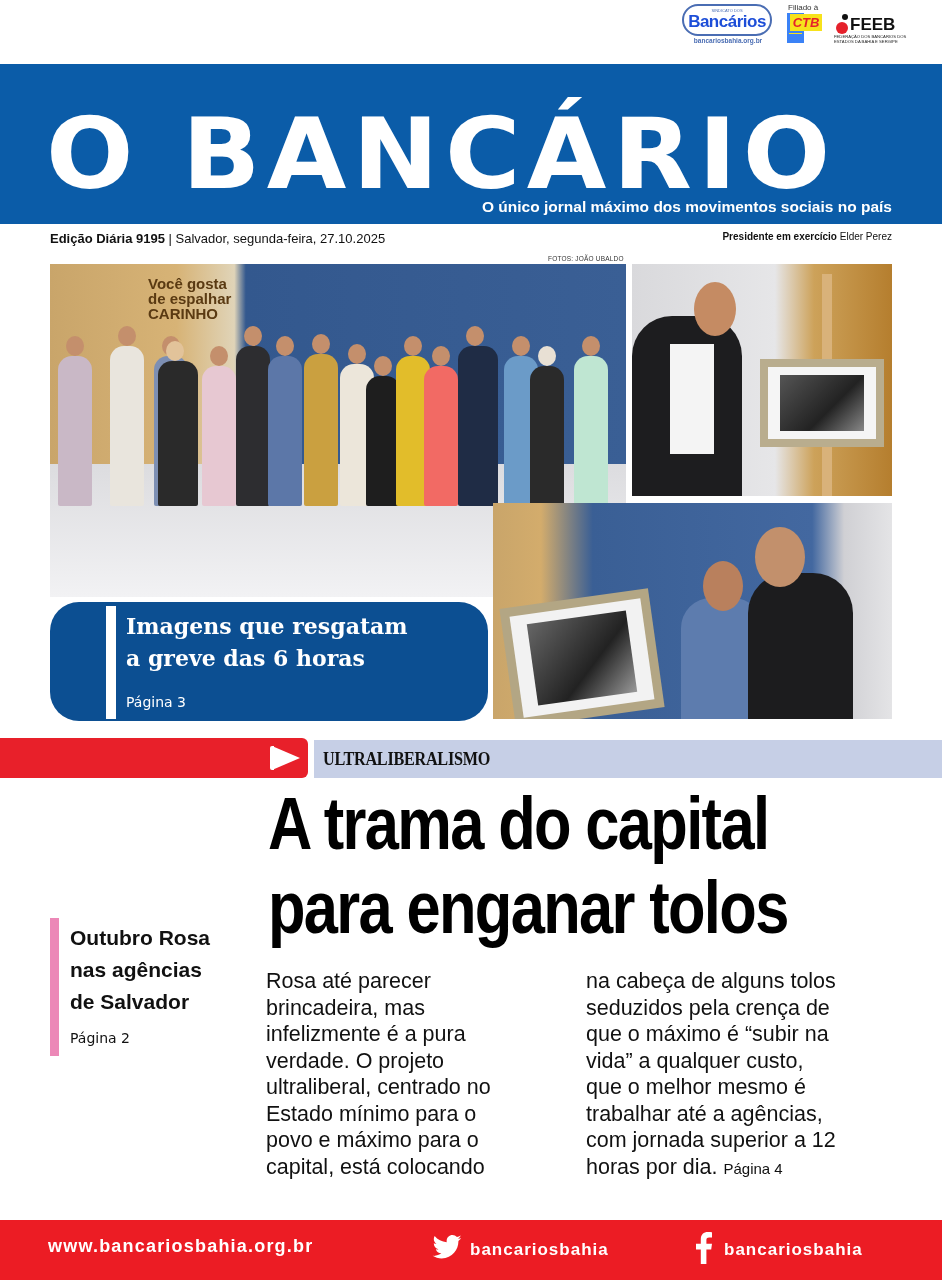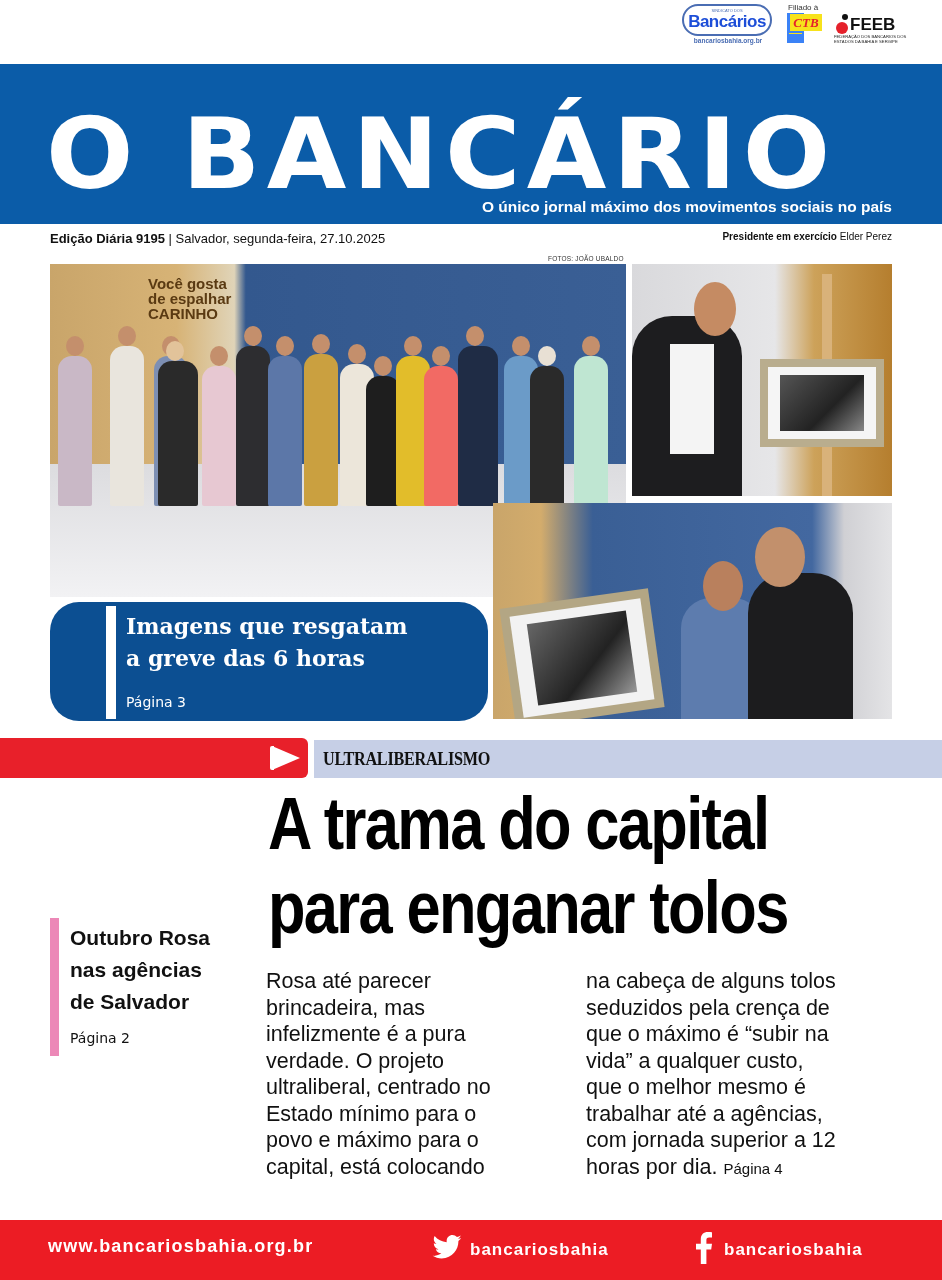--- a/index.html
+++ b/index.html
@@ -7,21 +7,21 @@
   body { position: relative; font-family: "Liberation Sans", sans-serif; color: #111; }
 
   
   .top-logos { position: absolute; top: 0; left: 0; width: 942px; height: 62px; }
   .logo-bancarios { position: absolute; left: 682px; top: 4px; width: 92px; height: 40px; }
   .logo-bancarios .pill { position: absolute; left: 0; top: 0; width: 90px; height: 32px; border: 2px solid #4a6db3; border-radius: 16px; background: #fff; }
   .logo-bancarios .pill-small { position: absolute; left: 0; right: 0; top: 2px; text-align: center; font-size: 4px; color: #4a6db3; }
   .logo-bancarios .pill-text { position: absolute; left: 0; right: 0; top: 6px; text-align: center; font-size: 17px; font-weight: bold; color: #1d4ed8; letter-spacing: -0.5px; }
   .logo-bancarios .url { position: absolute; left: 0; width: 92px; top: 33px; text-align: center; font-size: 6.5px; color: #4a6db3; font-weight: bold; }
   .logo-filiado { position: absolute; left: 788px; top: 3px; font-size: 8px; color: #333; }
-  .logo-ctb { position: absolute; left: 787px; top: 13px; width: 17px; height: 30px; background: #3b82f6; font-family: Liberation Serif, serif; }
+  .logo-ctb { position: absolute; left: 787px; top: 13px; width: 17px; height: 30px; background: #3b82f6; }
   .logo-ctb .ctb-text { position: absolute; left: 3px; top: 1px; width: 32px; height: 17px; background: #f7e21c; color: #e5212b; font-weight: bold; font-size: 13px; text-align: center; line-height: 17px; font-style: italic; }
   .logo-ctb .ctb-sub { position: absolute; left: 2px; right: 2px; top: 20px; height: 8px; border-top: 1px solid #f7e21c; }
   .logo-feeb { position: absolute; left: 834px; top: 12px; width: 80px; height: 32px; }
   .logo-feeb .dot { position: absolute; left: 2px; top: 10px; width: 12px; height: 12px; border-radius: 50%; background: #e5212b; }
   .logo-feeb .dot-top { position: absolute; left: 8px; top: 2px; width: 6px; height: 6px; border-radius: 50%; background: #111; }
   .logo-feeb .feeb-text { position: absolute; left: 16px; top: 3px; font-size: 17px; font-weight: bold; color: #111; }
   .logo-feeb .feeb-sub { position: absolute; left: 0px; top: 23px; font-size: 4.2px; line-height: 4.5px; color: #222; width: 80px; }
 
   
   .masthead { position: absolute; left: 0; top: 64px; width: 942px; height: 160px; background: #0b5ca8; padding-left: 16px; }

